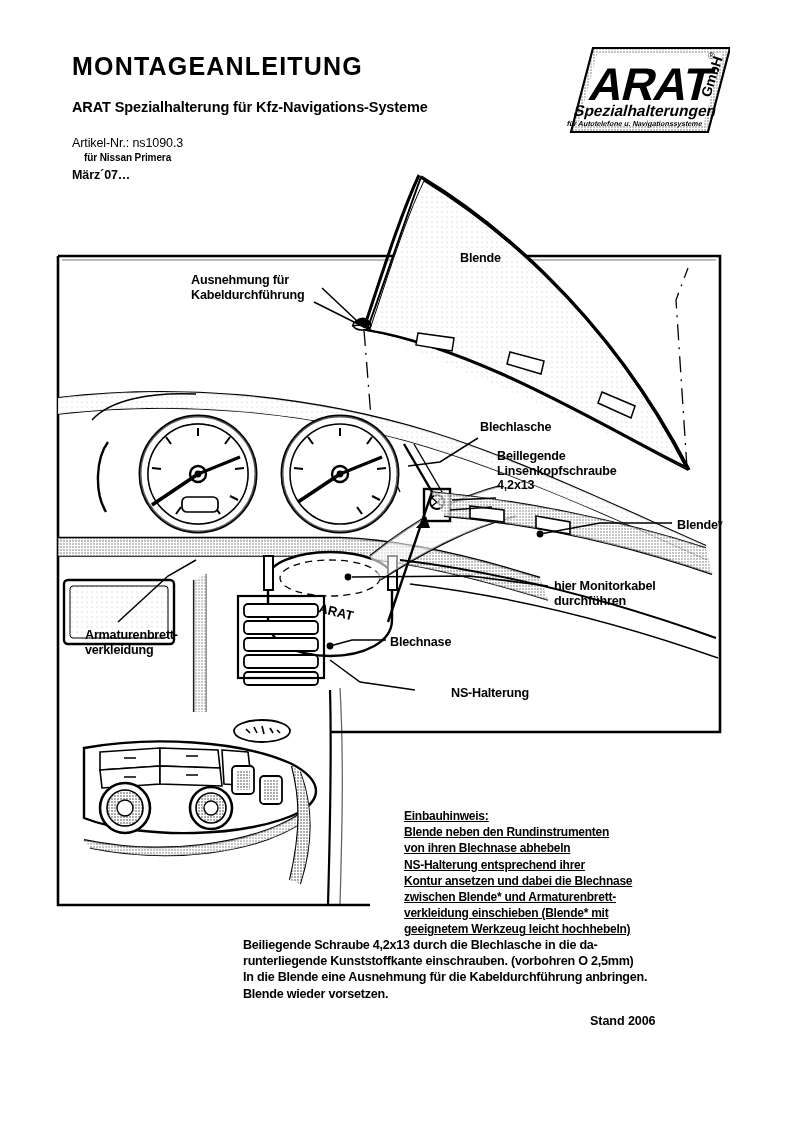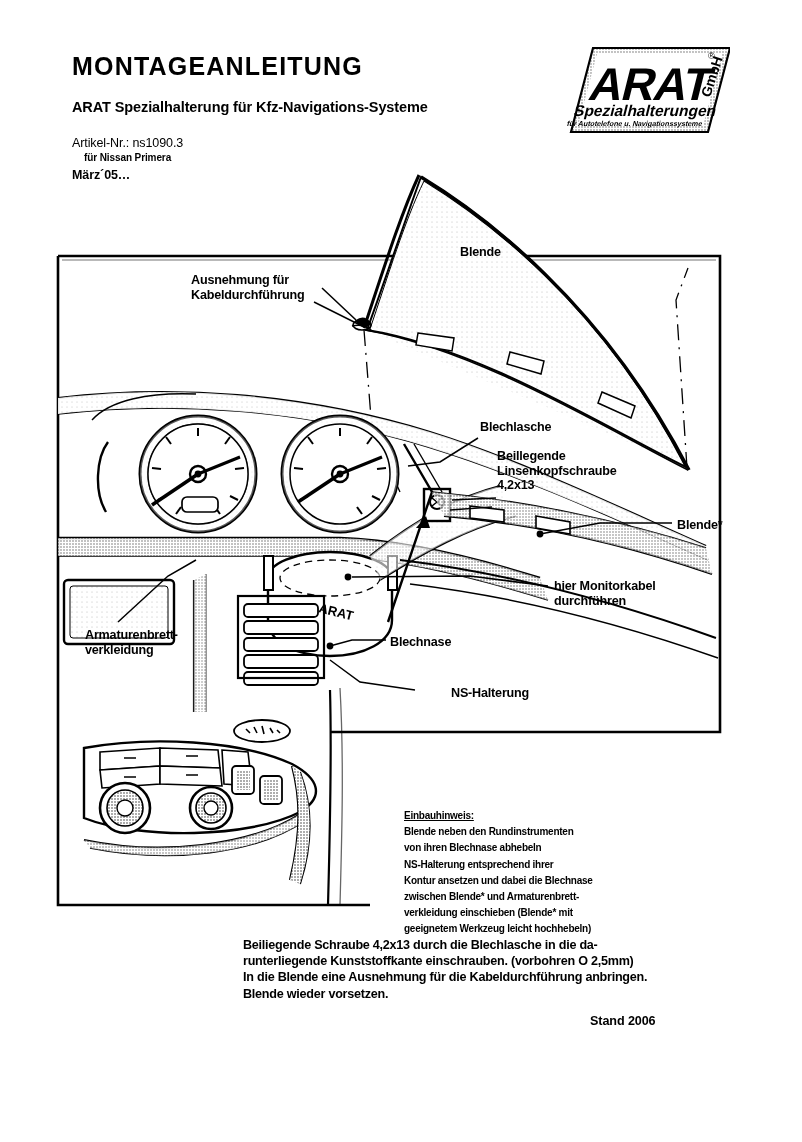--- a/index.html
+++ b/index.html
@@ -31,45 +31,45 @@
 
   
   #drawing{left:0;top:0;width:802px;height:1142px;pointer-events:none;}
 
   
   .callout{
     font-size:12.6px;font-weight:bold;line-height:14.5px;
     letter-spacing:-0.2px;white-space:pre;
   }
   #lbl-ausnehmung{left:191px;top:273px;}
-  #lbl-blende{left:452px;top:245px;padding-left:8px;}
+  #lbl-blende{left:452px;top:251px;padding-left:8px;}
   #lbl-blechlasche{left:480px;top:420px;}
   #lbl-schraube{left:497px;top:449px;text-align:left;}
   #lbl-blende-star{left:677px;top:518px;}
   #lbl-monitorkabel{left:554px;top:579px;}
   #lbl-armaturenbrett{left:85px;top:628px;}
   #lbl-blechnase{left:390px;top:635px;}
   #lbl-nshalterung{left:419px;top:686px;padding-left:32px;}
 
   
-  #instr-block{left:404px;top:808px;font-size:10px;font-weight:bold;line-height:16.2px;letter-spacing:-0.25px;}
+  #instr-block{left:404px;top:808px;font-size:12px;font-weight:bold;line-height:16.2px;letter-spacing:-0.25px;text-decoration:underline;}
   #instr-heading{text-decoration:underline;}
   #instr-wide{left:243px;top:937px;font-size:12.6px;font-weight:bold;line-height:16.2px;letter-spacing:-0.25px;}
   #footer-stand{left:590px;top:1014px;font-size:12.6px;font-weight:bold;letter-spacing:-0.1px;}
 </style>
 </head>
 <body>
 
 <div class="pg">
 
   <div class="abs" id="doc-title">MONTAGEANLEITUNG</div>
   <div class="abs" id="doc-subtitle">ARAT Spezialhalterung für Kfz-Navigations-Systeme</div>
   <div class="abs" id="meta-article">Artikel-Nr.: ns1090.3</div>
   <div class="abs" id="meta-vehicle">für Nissan Primera</div>
-  <div class="abs" id="meta-date">März´05…</div>
+  <div class="abs" id="meta-date">März´07…</div>
 
   <div class="abs" id="logo">
     <svg width="185" height="104" viewBox="0 0 185 104">
       <defs>
         <pattern id="dots" width="3" height="3" patternUnits="userSpaceOnUse">
           <rect width="3" height="3" fill="#fff"></rect>
           <circle cx="1" cy="1" r="0.65" fill="#555"></circle>
         </pattern>
       </defs>
 

